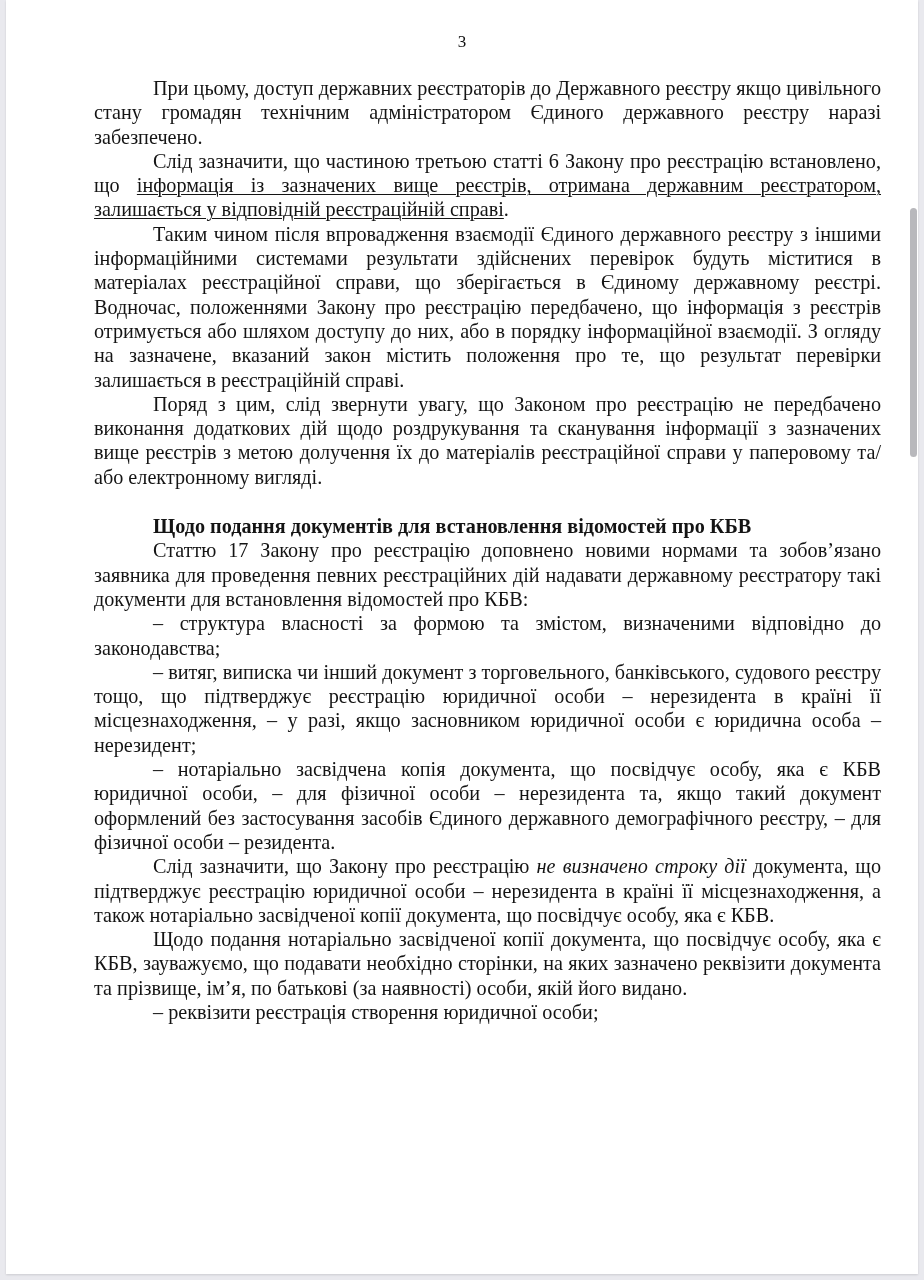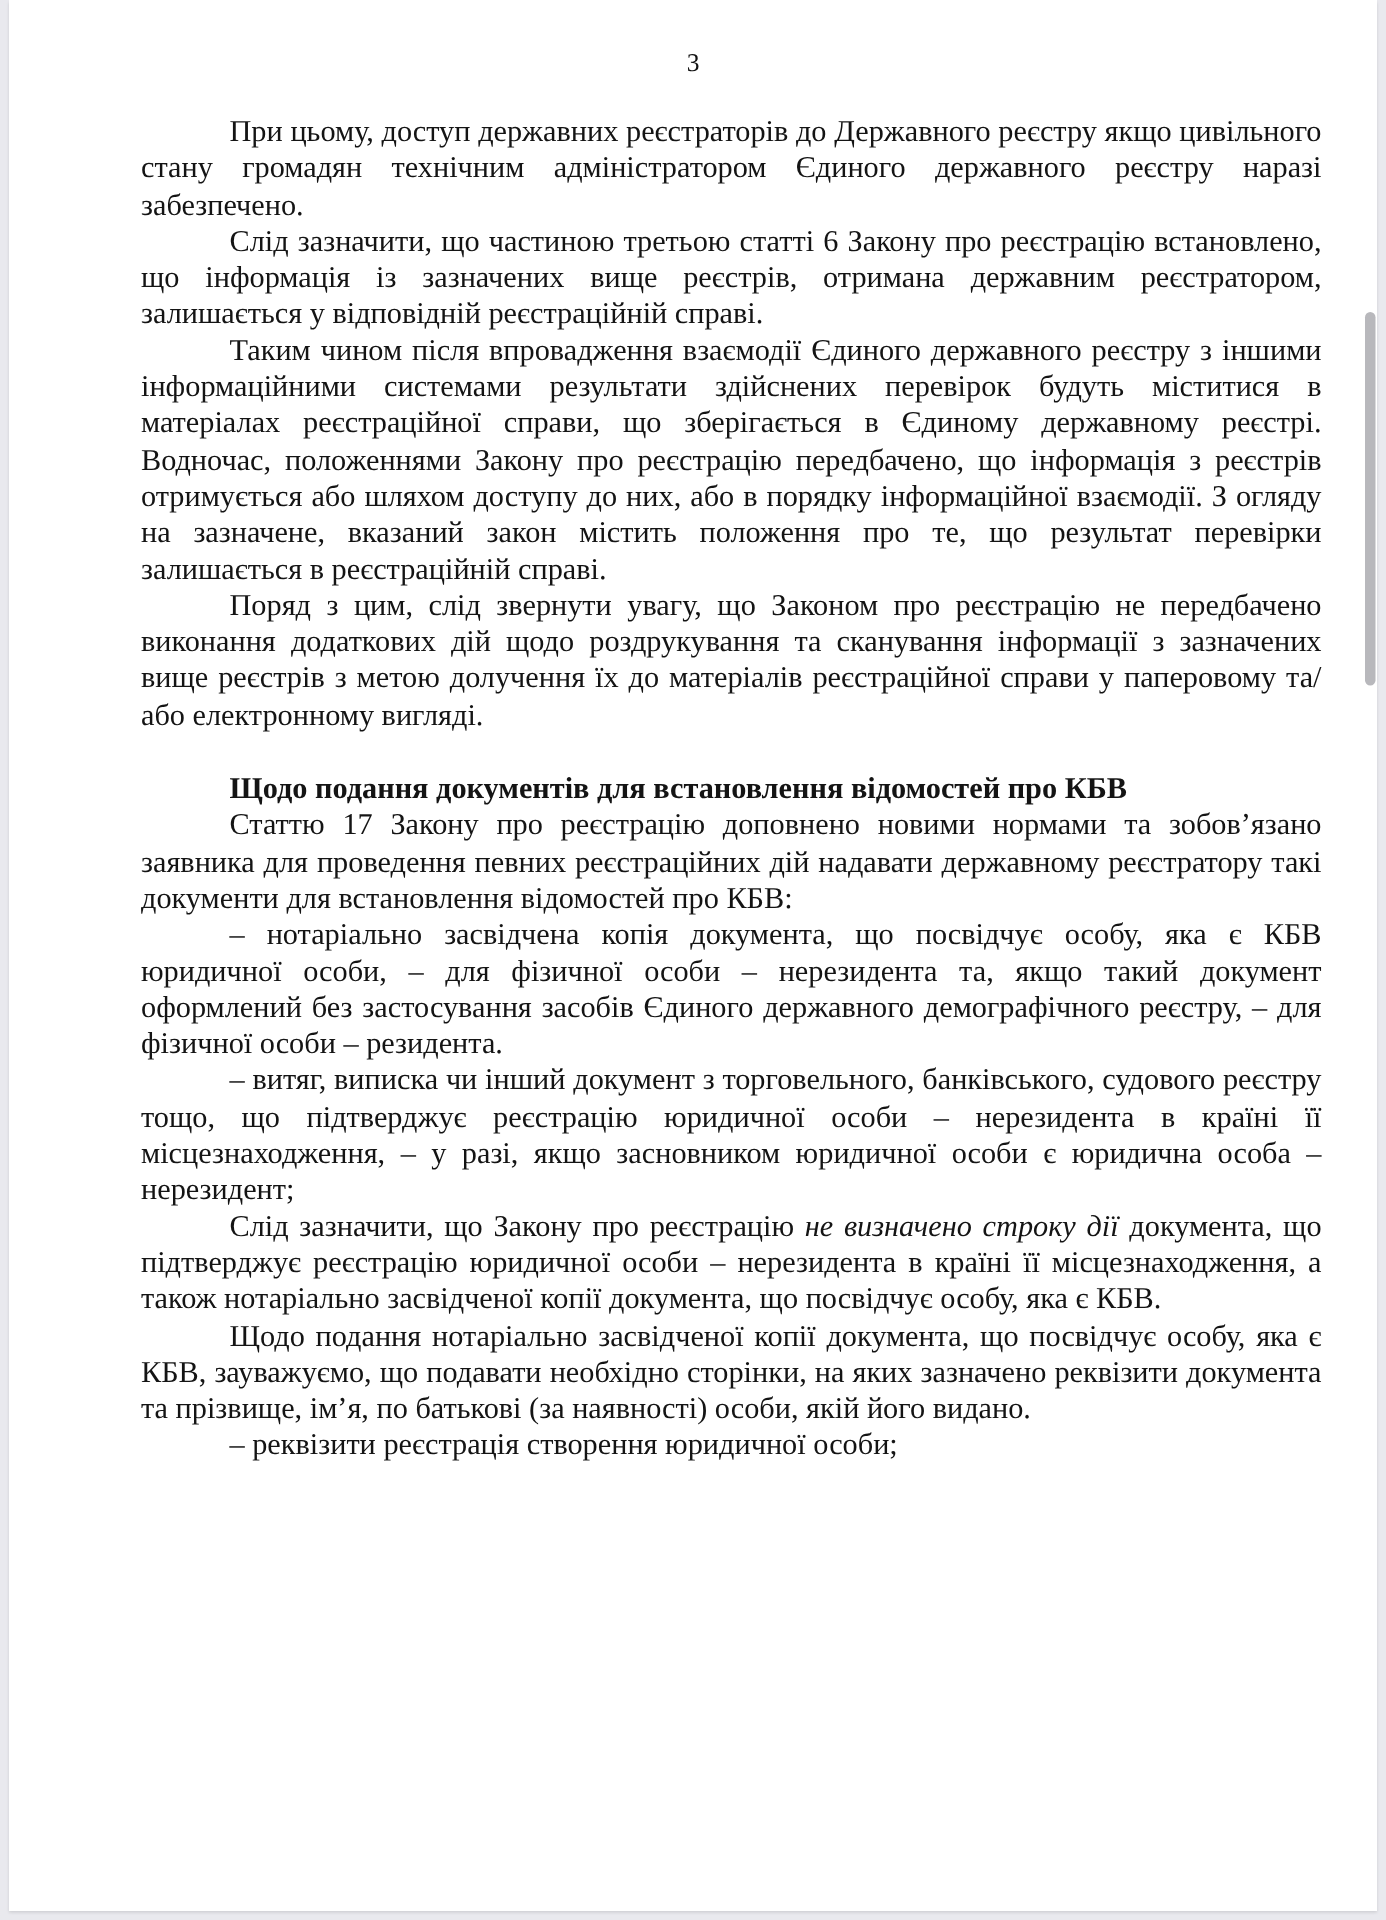--- a/index.html
+++ b/index.html
@@ -18,21 +18,21 @@
     position: absolute; top: 32px; left: 0; width: 100%;
     text-align: center; font-size: 17px; color: #111;
   }
   .content {
     position: absolute; left: 88px; top: 76px; width: 787px;
     font-size: 20.2px; line-height: 24.3px; color: #141414;
     text-align: justify;
   }
   .content p { margin: 0; text-indent: 59px; }
   .link { color: #1a2a9c; text-decoration: none; }
-  .underline { text-decoration-thickness: 1px; text-underline-offset: 2px; }
+  .underline { text-decoration: underline; text-decoration-thickness: 1px; text-underline-offset: 2px; }
   .heading { font-weight: bold; margin-top: 25px !important; }
   .it { font-style: italic; }
   .scrollbar {
     position: absolute; left: 910px; top: 208px; width: 7px; height: 249px;
     background: #b8b8bc; border-radius: 4px;
   }
 </style>
 </head>
 <body>
 
@@ -46,24 +46,25 @@
     <p><span>Слід зазначити, що частиною третьою статті 6 Закону про реєстрацію встановлено, що </span><span class="underline">інформація із зазначених вище реєстрів, отримана державним реєстратором, залишається у відповідній реєстраційній справі</span><span>.</span></p>
 
     <p>Таким чином після впровадження взаємодії Єдиного державного реєстру з іншими інформаційними системами результати здійснених перевірок будуть міститися в матеріалах реєстраційної справи, що зберігається в Єдиному державному реєстрі. Водночас, положеннями Закону про реєстрацію передбачено, що інформація з реєстрів отримується або шляхом доступу до них, або в порядку інформаційної взаємодії. З огляду на зазначене, вказаний закон містить положення про те, що результат перевірки залишається в реєстраційній справі.</p>
 
     <p>Поряд з цим, слід звернути увагу, що Законом про реєстрацію не передбачено виконання додаткових дій щодо роздрукування та сканування інформації з зазначених вище реєстрів з метою долучення їх до матеріалів реєстраційної справи у паперовому та/або електронному вигляді.</p>
 
     <p class="heading">Щодо подання документів для встановлення відомостей про КБВ</p>
 
     <p>Статтю 17 Закону про реєстрацію доповнено новими нормами та зобов’язано заявника для проведення певних реєстраційних дій надавати державному реєстратору такі документи для встановлення відомостей про КБВ:</p>
 
+    <p>– структура власності за формою та змістом, визначеними відповідно до законодавства;</p>
+
+    <p>– витяг, виписка чи інший документ з торговельного, банківського, судового реєстру тощо, що підтверджує реєстрацію юридичної особи – нерезидента в країні її місцезнаходження, – у разі, якщо засновником юридичної особи є юридична особа – нерезидент;</p>
 
     <p>– нотаріально засвідчена копія документа, що посвідчує особу, яка є КБВ юридичної особи, – для фізичної особи – нерезидента та, якщо такий документ оформлений без застосування засобів Єдиного державного демографічного реєстру, – для фізичної особи – резидента.</p>
-
-    <p>– витяг, виписка чи інший документ з торговельного, банківського, судового реєстру тощо, що підтверджує реєстрацію юридичної особи – нерезидента в країні її місцезнаходження, – у разі, якщо засновником юридичної особи є юридична особа – нерезидент;</p>
 
     <p><span>Слід зазначити, що Закону про реєстрацію </span><span class="it">не визначено строку дії</span><span> документа, що підтверджує реєстрацію юридичної особи – нерезидента в країні її місцезнаходження, а також нотаріально засвідченої копії документа, що посвідчує особу, яка є КБВ.</span></p>
 
     <p>Щодо подання нотаріально засвідченої копії документа, що посвідчує особу, яка є КБВ, зауважуємо, що подавати необхідно сторінки, на яких зазначено реквізити документа та прізвище, ім’я, по батькові (за наявності) особи, якій його видано.</p>
 
 
     <p>– реквізити реєстрація створення юридичної особи;</p>
   </div>
 </div>
 

